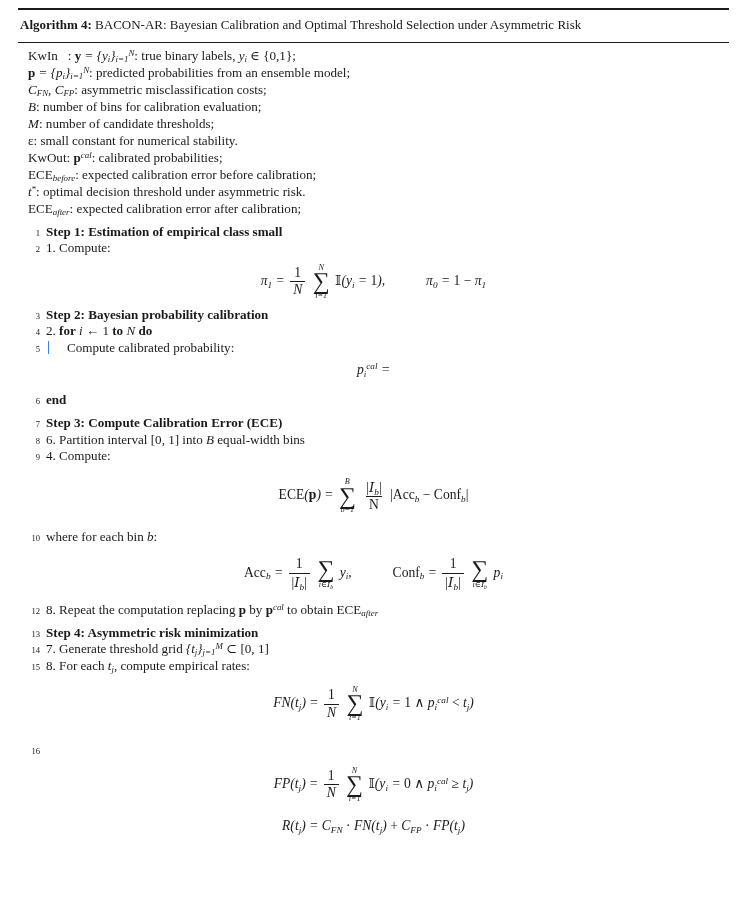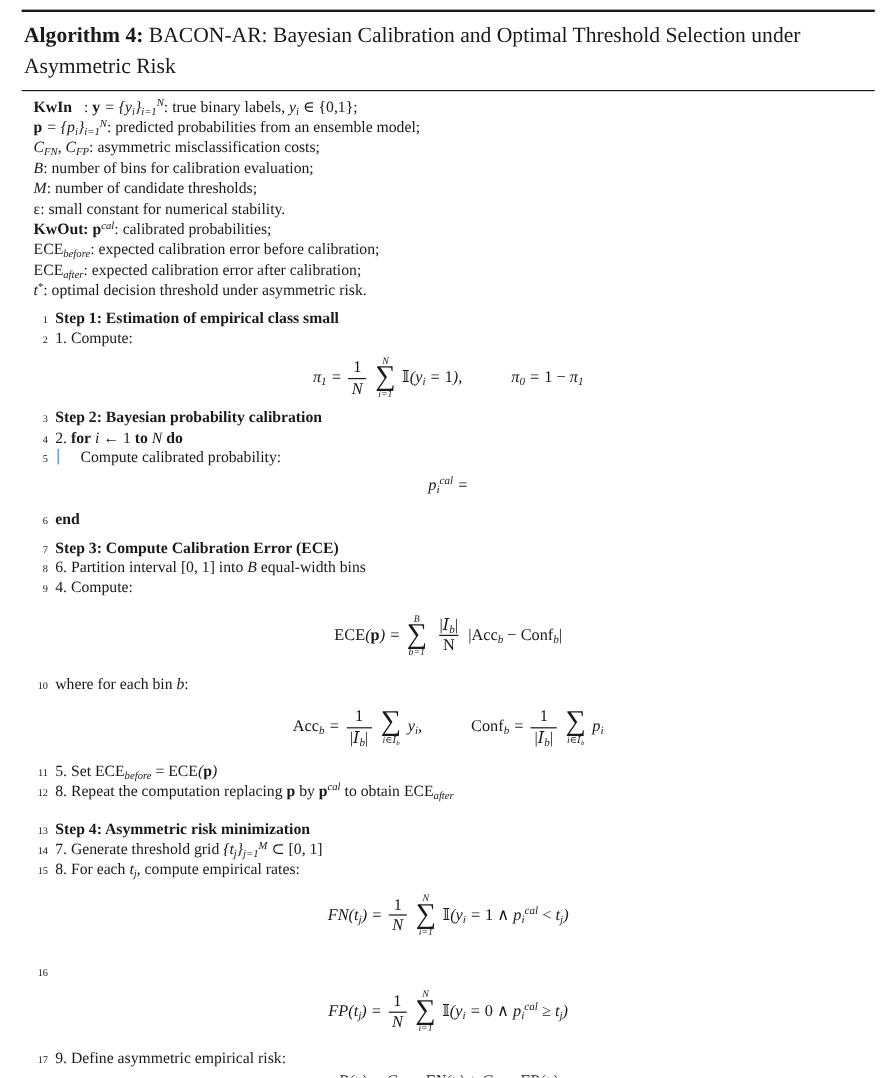--- a/index.html
+++ b/index.html
@@ -25,21 +25,21 @@
     border-top: 2px solid #1a1a1a;
     margin: 8px 0 0 0;
     height: 0;
   }
   .rule-mid {
     border-top: 1px solid #1a1a1a;
     margin: 0;
     height: 0;
   }
   .title {
-    font-size: 18px;
+    font-size: 13px;
     line-height: 1.45;
     padding: 6px 2px 7px 2px;
   }
   .title .kw {
     font-weight: bold;
   }
   .body {
     padding-top: 5px;
     font-size: 13.1px;
     line-height: 1.0;
@@ -74,21 +74,21 @@
     padding-left: 18px;
     margin-left: 2px;
   }
   
   .preamble {
     padding: 4px 0 2px 10px;
     font-size: 13.1px;
     line-height: 1.30;
   }
   .preamble .row { white-space: nowrap; }
-  .kwlabel { font-weight: bold; }
+  .kwlabel { font-weight: normal; }
   
   .math {
     font-family: "Liberation Serif", "DejaVu Serif", serif;
     font-style: italic;
   }
   .up { font-style: normal; }
   .bfup { font-style: normal; font-weight: bold; }
   .display {
     text-align: center;
     padding: 7px 0 7px 0;
@@ -184,25 +184,25 @@
     <div class="row">
       <span class="kwlabel">KwOut:</span>
       <span class="math"><span class="bfup">p</span><sup class="it">cal</sup><span class="up">: calibrated probabilities;</span></span>
     </div>
 
     <div class="row">
       <span class="math"><span class="up">ECE</span><sub class="it">before</sub><span class="up">: expected calibration error before calibration;</span></span>
     </div>
 
     <div class="row">
+      <span class="math">t<sup class="up">*</sup><span class="up">: optimal decision threshold under asymmetric risk.</span></span>
+    </div>
+
+    <div class="row">
       <span class="math"><span class="up">ECE</span><sub class="it">after</sub><span class="up">: expected calibration error after calibration;</span></span>
-    </div>
-
-    <div class="row">
-      <span class="math">t<sup class="up">*</sup><span class="up">: optimal decision threshold under asymmetric risk.</span></span>
     </div>
 
   </div>
 
   <div class="body">
 
     <div class="line">
       <div class="lineno">1</div>
       <div class="content bold">Step 1: Estimation of empirical class small</div>
     </div>
@@ -319,35 +319,29 @@
           <span class="den"><span class="up">|</span><span class="cal">I</span><sub>b</sub><span class="up">|</span></span>
         </span>
         <span class="bigop">
             <span class="sym">∑</span>
             <span class="lim lower">i∈<span class="cal">I</span><sub>b</sub></span>
           </span>
         p<sub>i</sub>
       </span>
     </div>
 
-    <div class="line">
-      <div class="lineno">11</div>
-      <div class="content">
-        <span class="up">5. Set </span><span class="math"><span class="up">ECE</span><sub class="it">before</sub> <span class="up">=</span> <span class="up">ECE</span>(<span class="bfup">p</span>)</span>
-      </div>
-    </div>
 
     <div class="line">
       <div class="lineno">12</div>
       <div class="content">
         <span class="up">8. Repeat the computation replacing </span><span class="bfup">p</span><span class="up"> by </span><span class="bfup">p</span><sup class="it">cal</sup><span class="up"> to obtain </span><span class="up">ECE</span><sub class="it">after</sub>
       </div>
     </div>
 
-    <div class="line" style="margin-top:16px;">
+    <div class="line" style="margin-top:6px;">
       <div class="lineno">13</div>
       <div class="content bold">Step 4: Asymmetric risk minimization</div>
     </div>
 
     <div class="line">
       <div class="lineno">14</div>
       <div class="content">
         <span class="up">7. Generate threshold grid </span><span class="math">{t<sub>j</sub>}<sub>j=1</sub><sup>M</sup> <span class="up">⊂ [0, 1]</span></span>
       </div>
     </div>
@@ -389,24 +383,20 @@
           </span>
         <span class="bigop">
             <span class="lim upper">N</span>
             <span class="sym">∑</span>
             <span class="lim lower">i=1</span>
           </span>
         <span class="up">𝕀</span>(y<sub>i</sub> = <span class="up">0 ∧ </span>p<sub>i</sub><sup>cal</sup> <span class="up">≥</span> t<sub>j</sub>)
       </span>
     </div>
 
-    <div class="line">
-      <div class="lineno">17</div>
-      <div class="content">9. Define asymmetric empirical risk:</div>
-    </div>
 
     <div class="display" style="padding-top:4px;padding-bottom:8px;">
       <span class="inner math">
         R(t<sub>j</sub>) = C<sub>FN</sub> <span class="up">·</span> FN(t<sub>j</sub>) <span class="up">+</span> C<sub>FP</sub> <span class="up">·</span> FP(t<sub>j</sub>)
       </span>
     </div>
 
   </div>
 
 </div>

